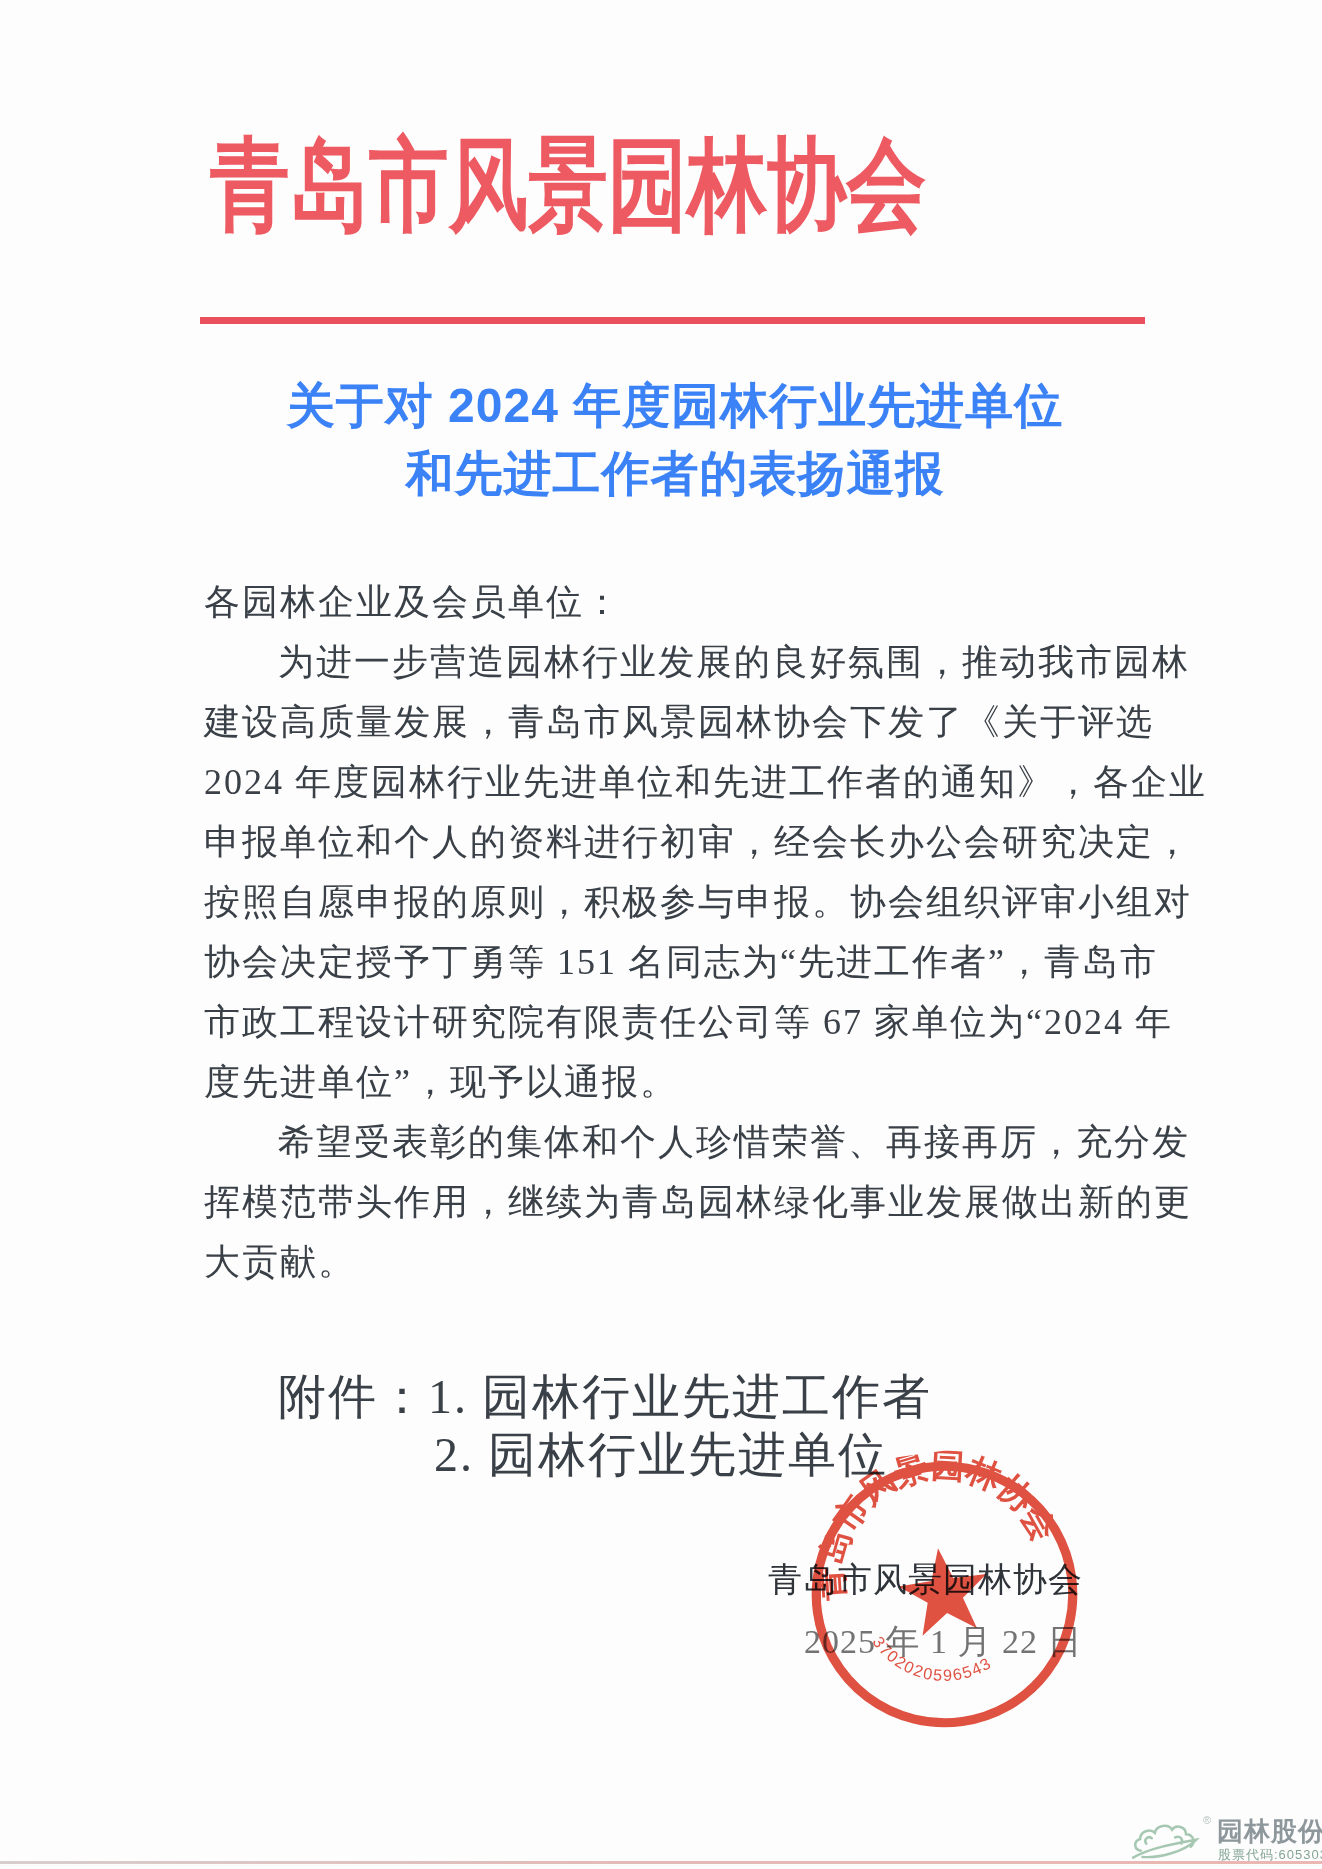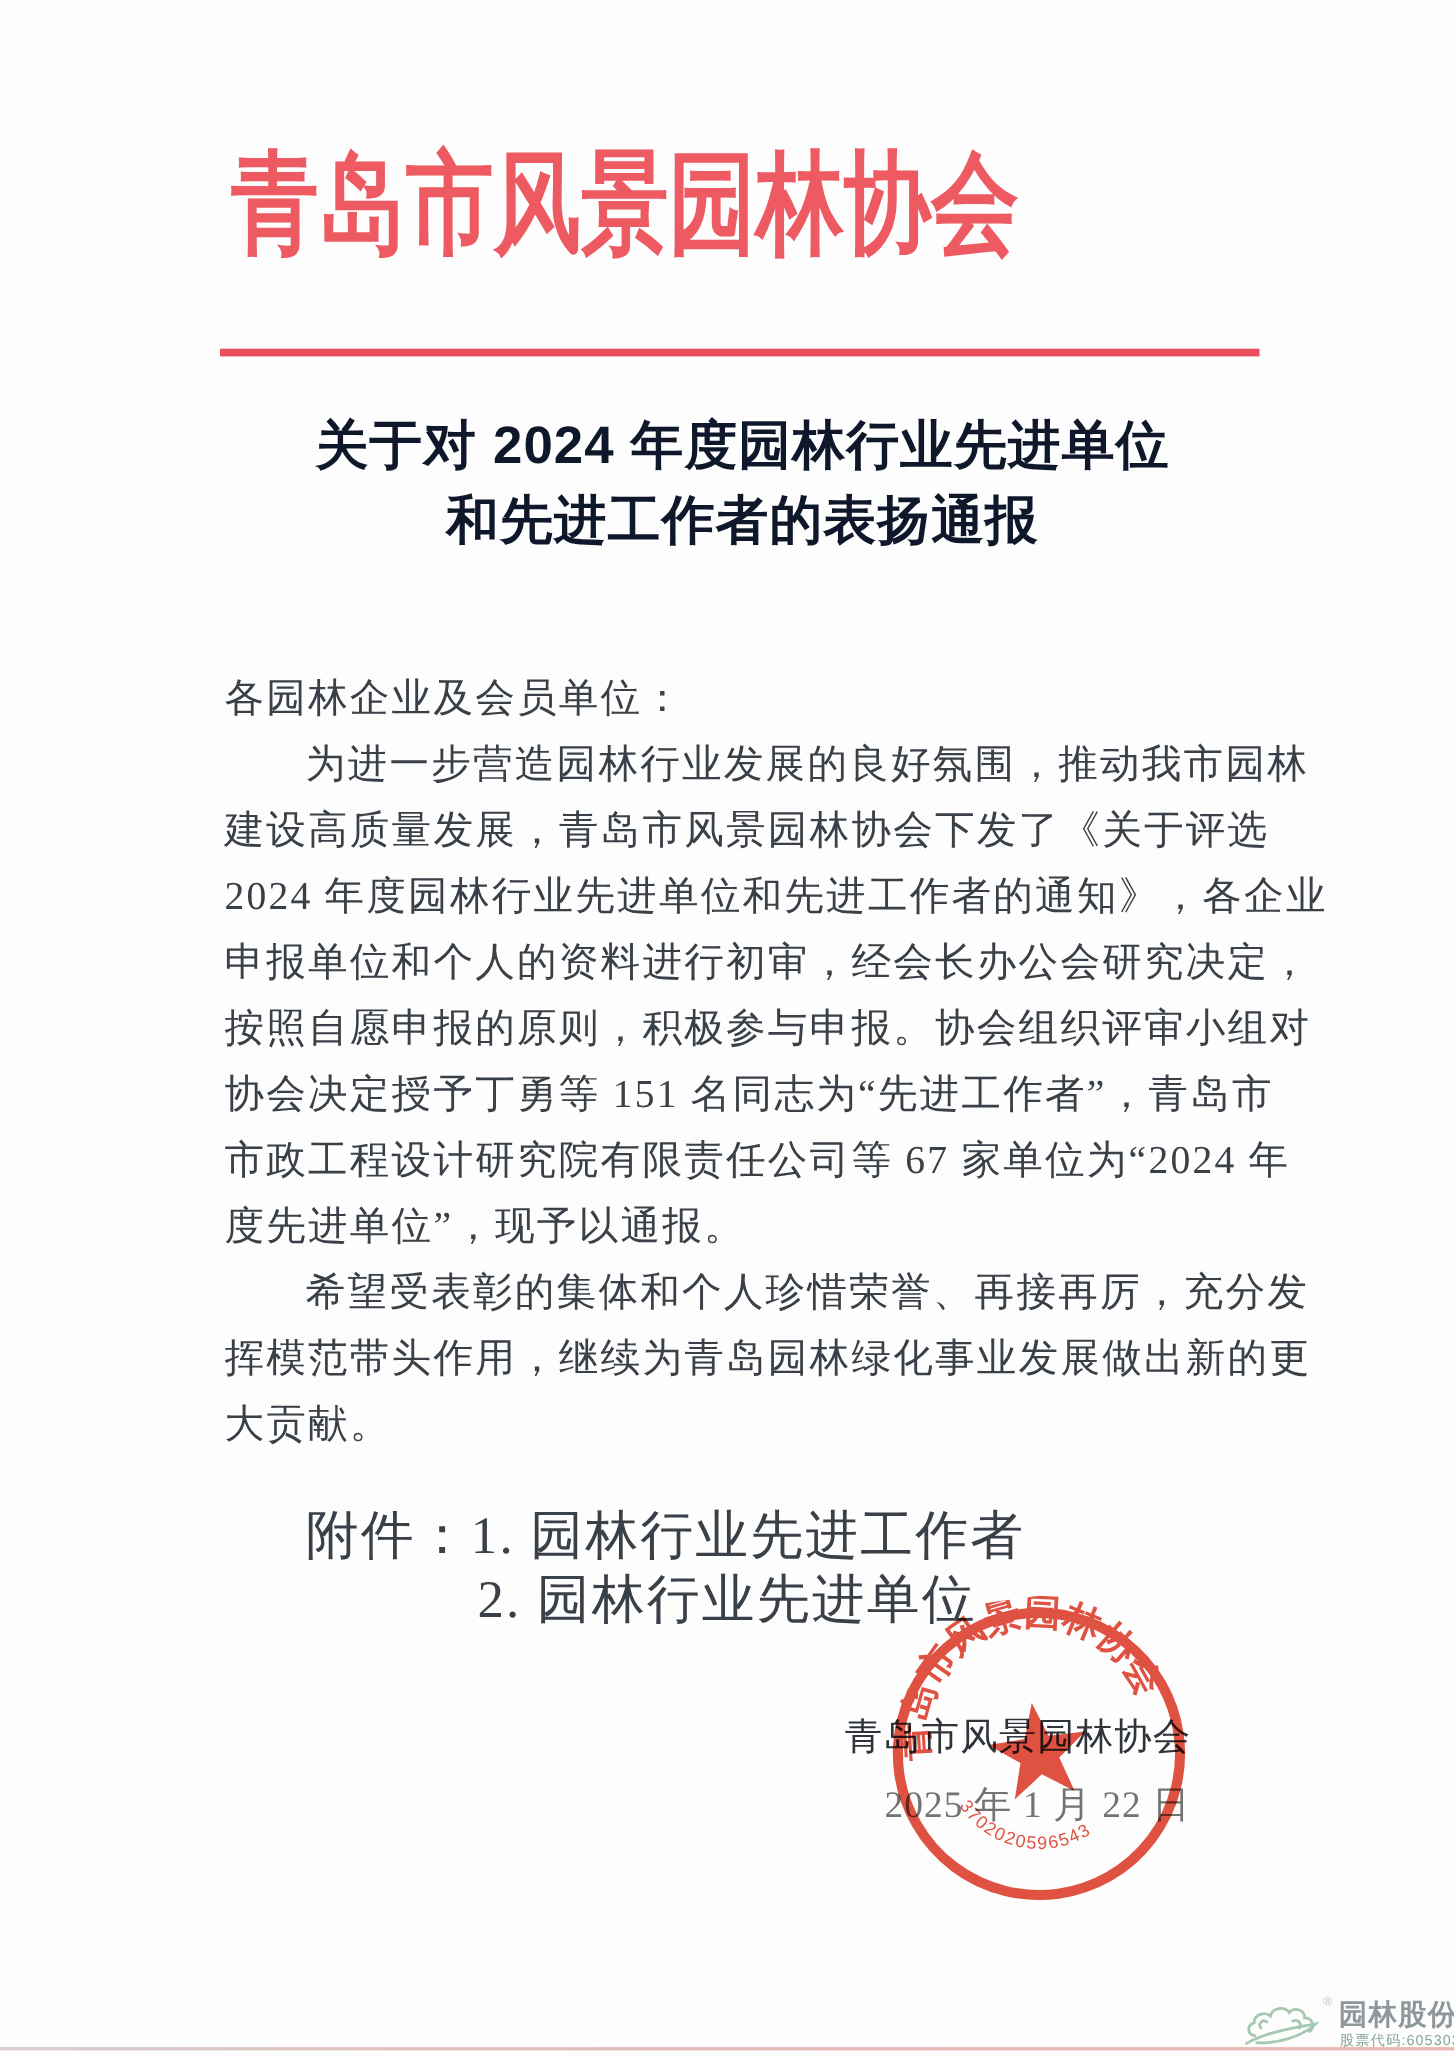--- a/index.html
+++ b/index.html
@@ -39,26 +39,26 @@
     width:945px;height:7px;
     background:var(--rule-red);
   }
   
   .doc-title{
     position:absolute;left:180px;top:372px;width:990px;
     text-align:center;
     font-family:"Liberation Sans","DejaVu Sans",sans-serif;
     font-weight:bold;
     font-size:48px;line-height:68px;
-    color:#0f172a;
+    color:#3b82f6;
     letter-spacing:1px;
   }
   
   .body-text{
-    position:absolute;left:204px;top:604px;width:944px;
+    position:absolute;left:204px;top:572px;width:944px;
     font-size:36px;
     letter-spacing:2px;
     color:var(--ink);
   }
   .body-line{height:60px;line-height:60px;white-space:nowrap;}
   .body-line.indent{padding-left:74px;}
   
   .attachments{
     position:absolute;left:204px;top:1368px;
     font-size:48px;letter-spacing:2px;color:var(--ink);

